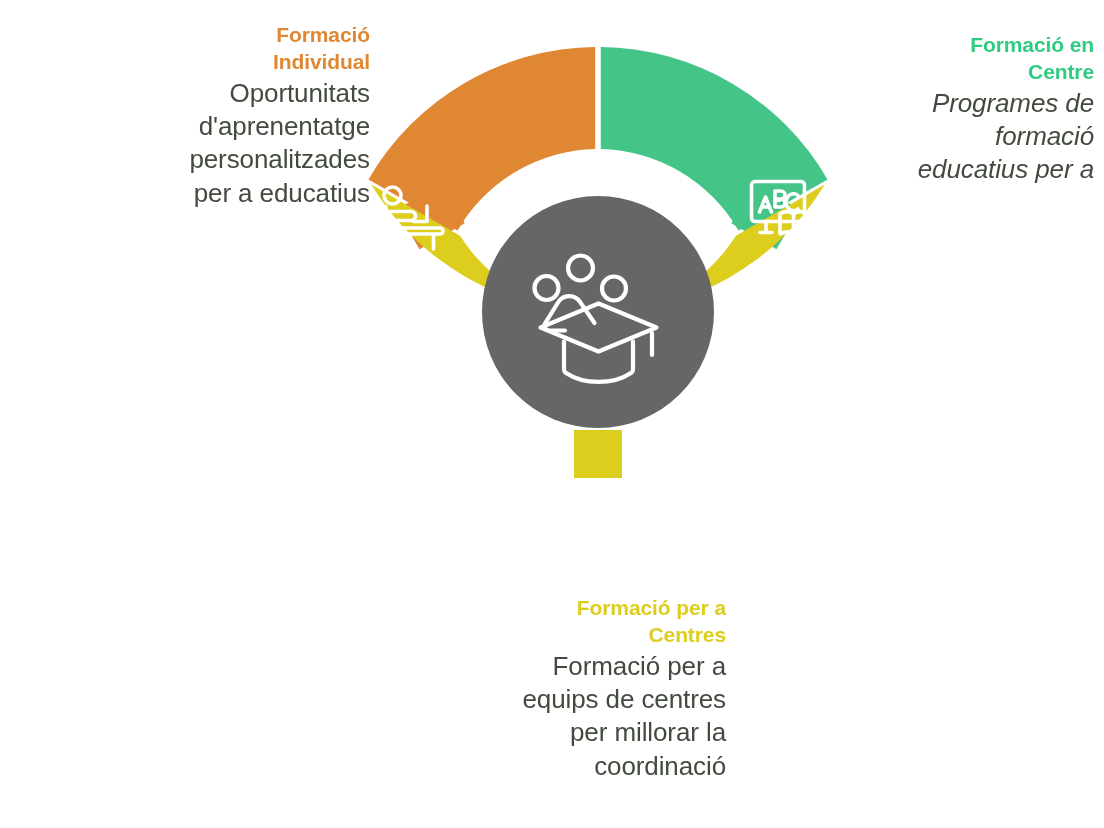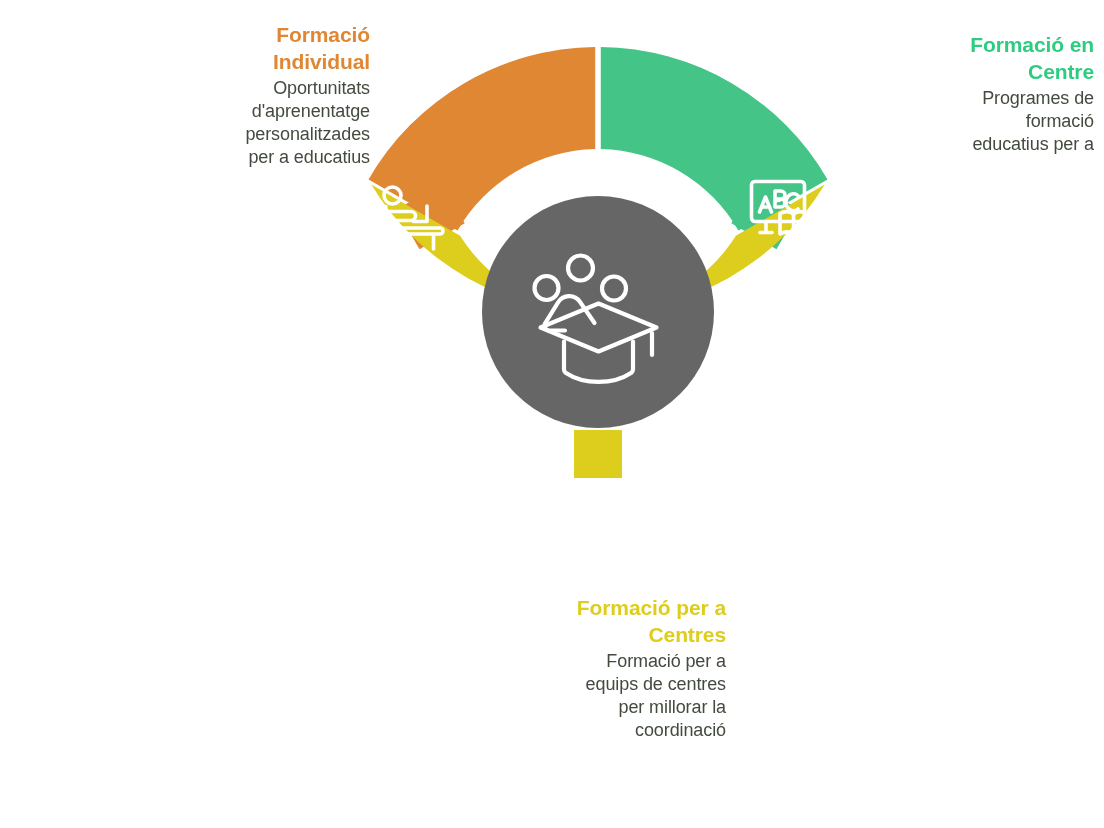--- a/index.html
+++ b/index.html
@@ -34,21 +34,21 @@
     text-align: right;
     line-height: 1.28;
   }
   .label-title {
     font-size: 21px;
     font-weight: bold;
     margin: 0 0 1px 0;
     letter-spacing: -0.1px;
   }
   .label-desc {
-    font-size: 18px;
+    font-size: 26px;
     font-weight: normal;
     color: #434b3f;
     margin: 0;
     letter-spacing: -0.1px;
   }
 
   #label-individual {
     left: 118px;
     top: 22px;
     width: 252px;
@@ -241,21 +241,21 @@
       <span>personalitzades</span><br>
       <span>per a educatius</span>
     </div>
   </div>
 
   <div class="label-block" id="label-centre">
     <div class="label-title" style="color:#2ECC80;">
       <span>Formació en</span><br>
       <span>Centre</span>
     </div>
-    <div class="label-desc" style="color: rgb(67, 75, 63);">
+    <div class="label-desc" style="color: rgb(67, 75, 63); font-style: italic;">
       <span>Programes de</span><br>
       <span>formació</span><br>
       <span>educatius per a</span><br>
     </div>
   </div>
 
   <div class="label-block" id="label-per-centres">
     <div class="label-title" style="color:#DDCD1C;">
       <span>Formació per a</span><br>
       <span>Centres</span>

